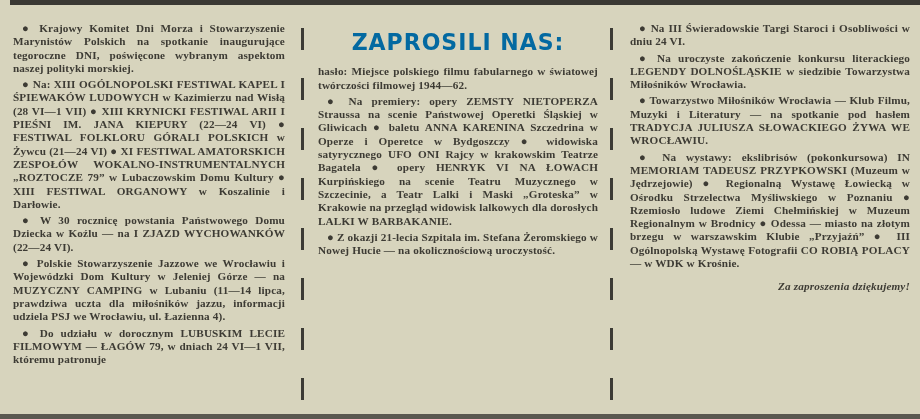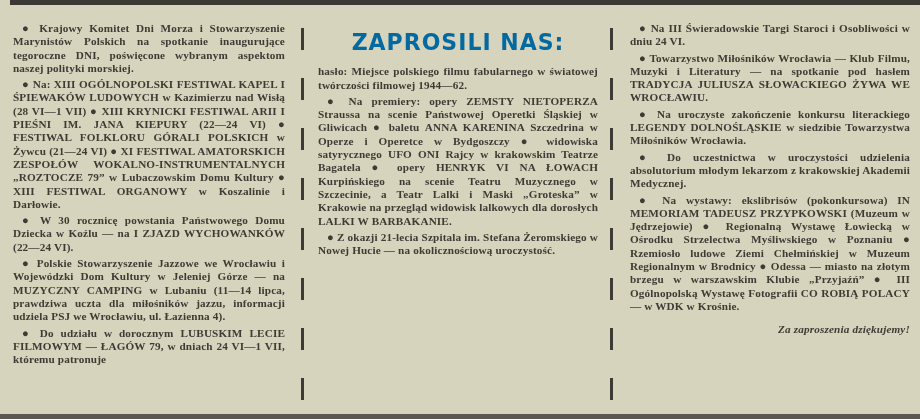--- a/index.html
+++ b/index.html
@@ -75,20 +75,19 @@
 
 <div class="col" id="col2">
   <div class="headline">ZAPROSILI NAS:</div>
   <p class="para noindent">hasło: Miejsce polskiego filmu fabularnego w światowej twórczości filmowej 1944—62.</p>
   <p class="para">● Na premiery: opery ZEMSTY NIETOPERZA Straussa na scenie Państwowej Operetki Śląskiej w Gliwicach ● baletu ANNA KARENINA Szczedrina w Operze i Operetce w Bydgoszczy ● widowiska satyrycznego UFO ONI Rajcy w krakowskim Teatrze Bagatela ● opery HENRYK VI NA ŁOWACH Kurpińskiego na scenie Teatru Muzycznego w Szczecinie, a Teatr Lalki i Maski „Groteska” w Krakowie na przegląd widowisk lalkowych dla dorosłych LALKI W BARBAKANIE.</p>
   <p class="para">● Z okazji 21-lecia Szpitala im. Stefana Żeromskiego w Nowej Hucie — na okolicznościową uroczystość.</p>
 </div>
 
 <div class="col" id="col3">
   <p class="para">● Na III Świeradowskie Targi Staroci i Osobliwości w dniu 24 VI.</p>
+  <p class="para">● Na uroczyste zakończenie konkursu literackiego LEGENDY DOLNOŚLĄSKIE w siedzibie Towarzystwa Miłośników Wrocławia.</p>
   <p class="para">● Towarzystwo Miłośników Wrocławia — Klub Filmu, Muzyki i Literatury — na spotkanie pod hasłem TRADYCJA JULIUSZA SŁOWACKIEGO ŻYWA WE WROCŁAWIU.</p>
-  <p class="para">● Na uroczyste zakończenie konkursu literackiego LEGENDY DOLNOŚLĄSKIE w siedzibie Towarzystwa Miłośników Wrocławia.</p>
-  <p class="para">● Do uczestnictwa w uroczystości udzielenia absolutorium młodym lekarzom z krakowskiej Akademii Medycznej.</p>
   <p class="para">● Na wystawy: ekslibrisów (pokonkursowa) IN MEMORIAM TADEUSZ PRZYPKOWSKI (Muzeum w Jędrzejowie) ● Regionalną Wystawę Łowiecką w Ośrodku Strzelectwa Myśliwskiego w Poznaniu ● Rzemiosło ludowe Ziemi Chełmińskiej w Muzeum Regionalnym w Brodnicy ● Odessa — miasto na złotym brzegu w warszawskim Klubie „Przyjaźń” ● III Ogólnopolską Wystawę Fotografii CO ROBIĄ POLACY — w WDK w Krośnie.</p>
   <p class="para closing">Za zaproszenia dziękujemy!</p>
 </div>
 
 <div class="bottom-rule"></div>
 
 </body></html>

